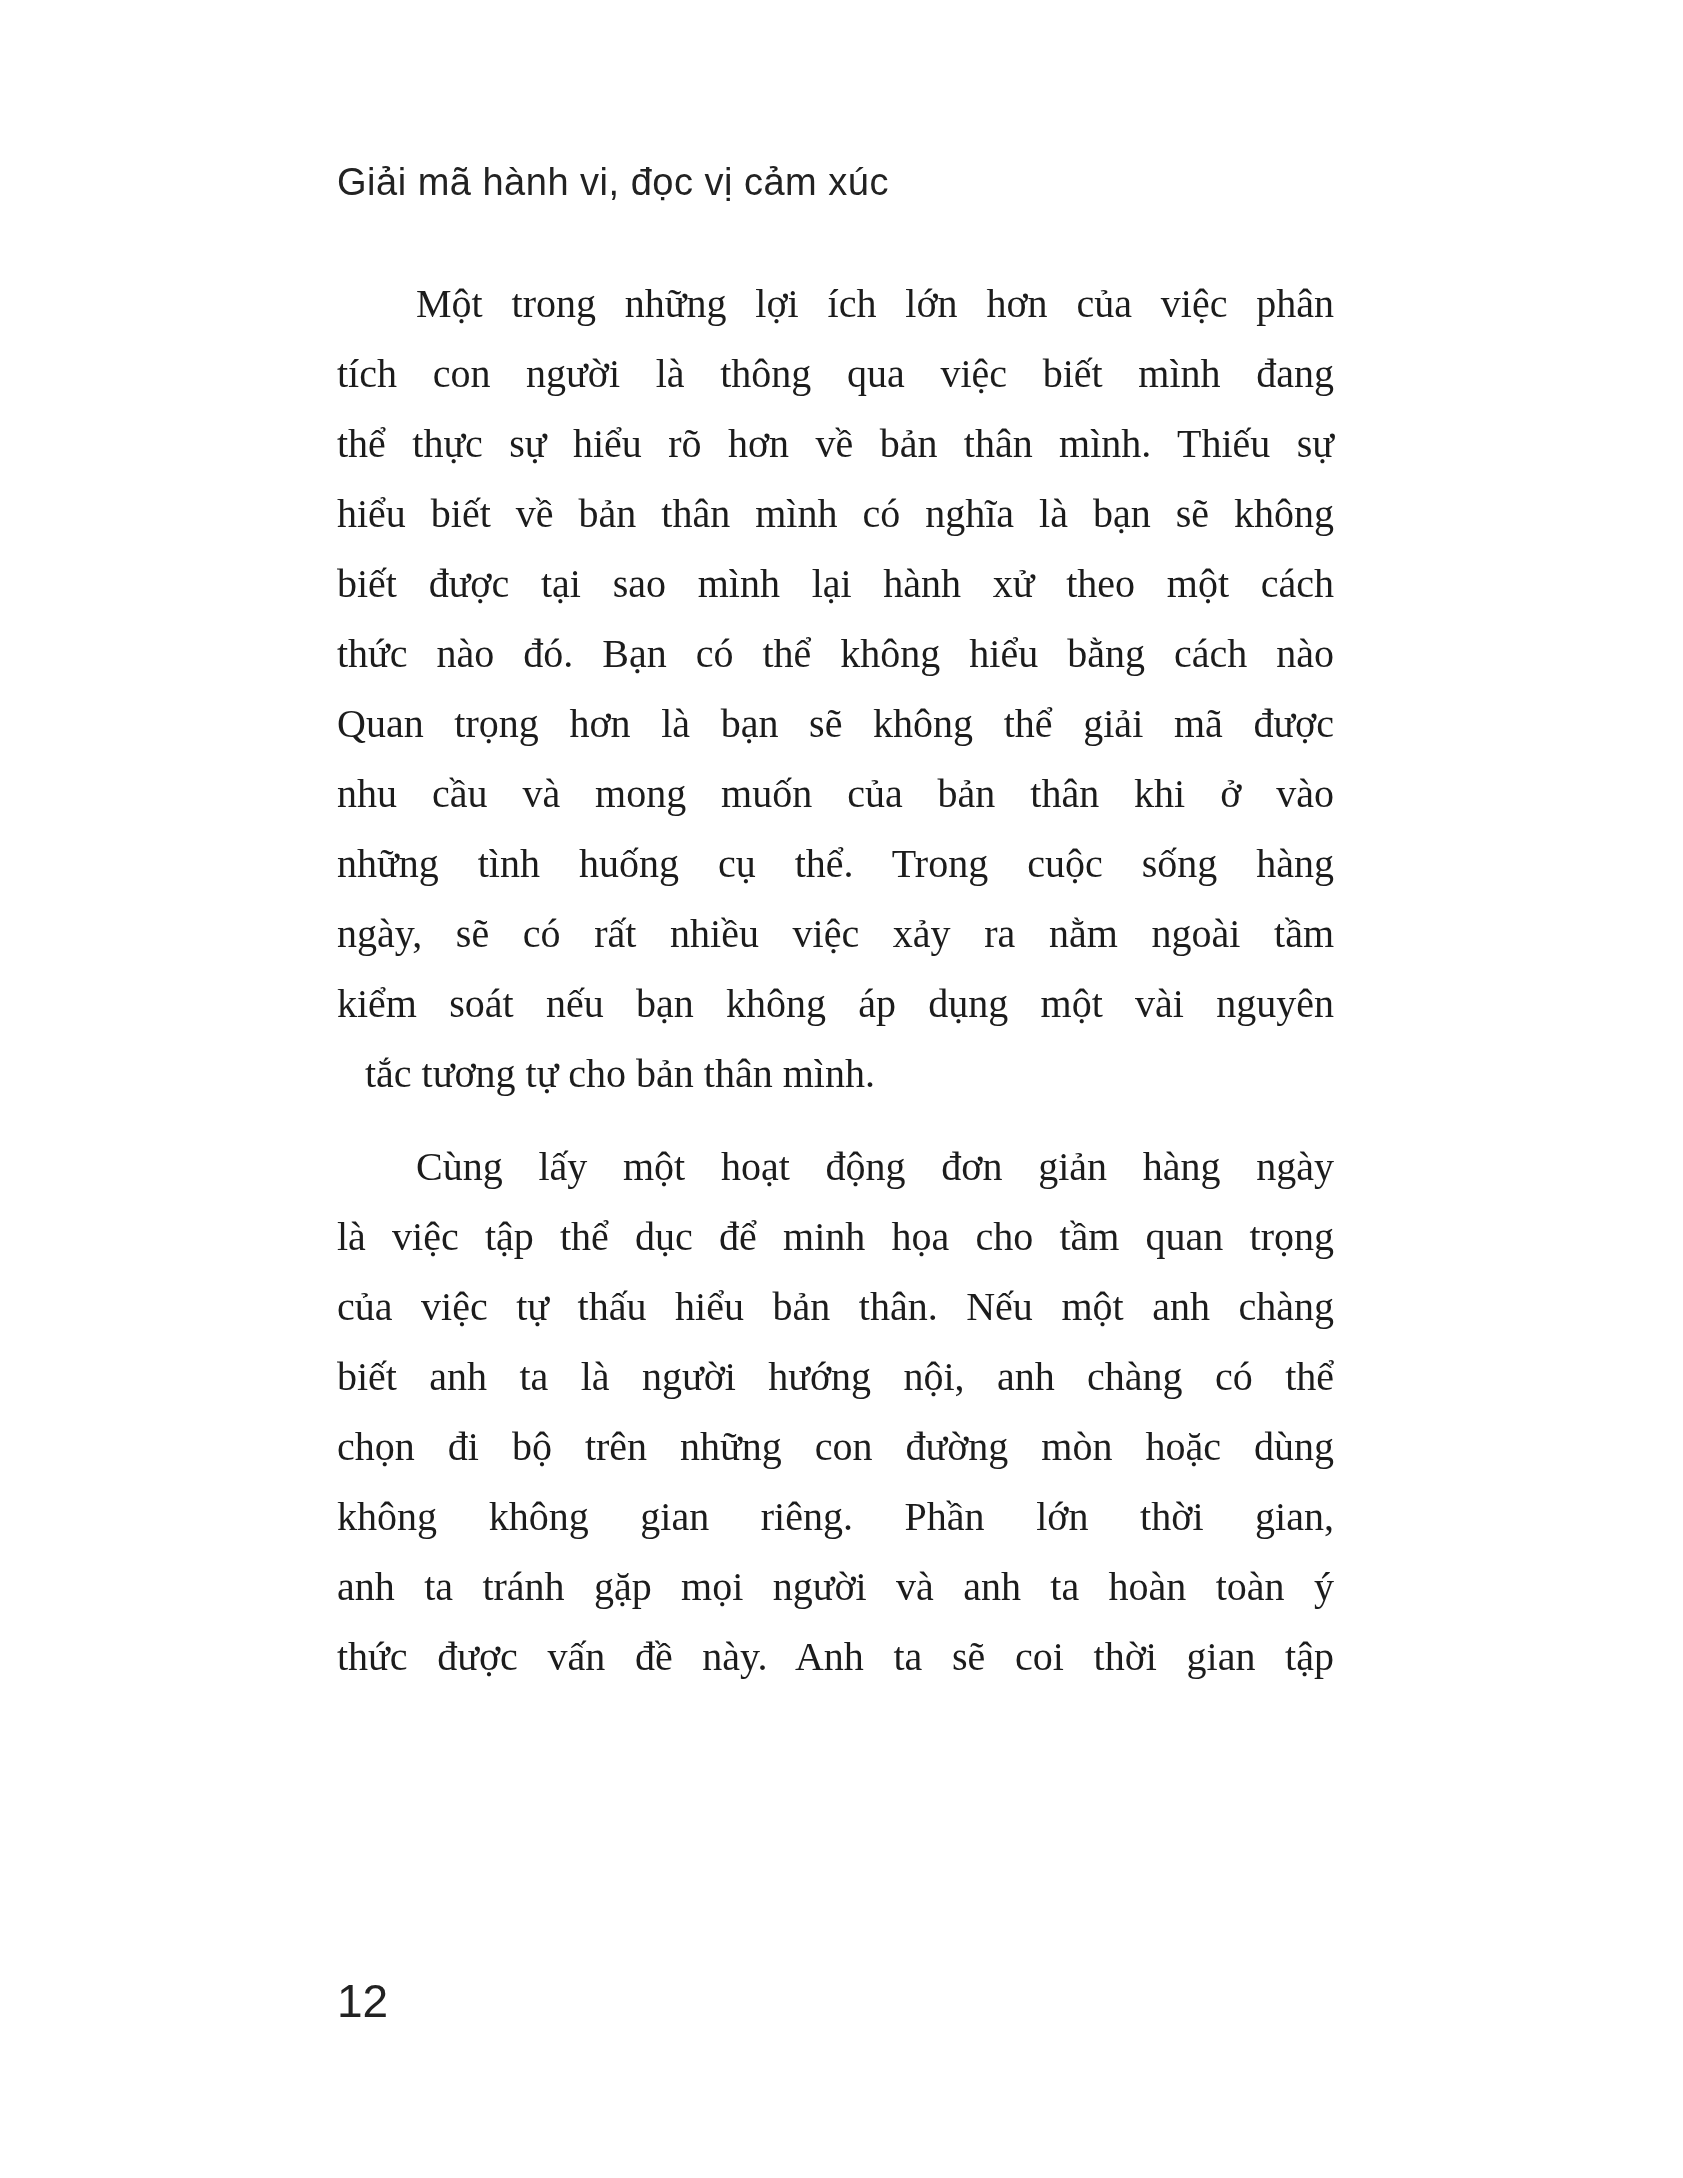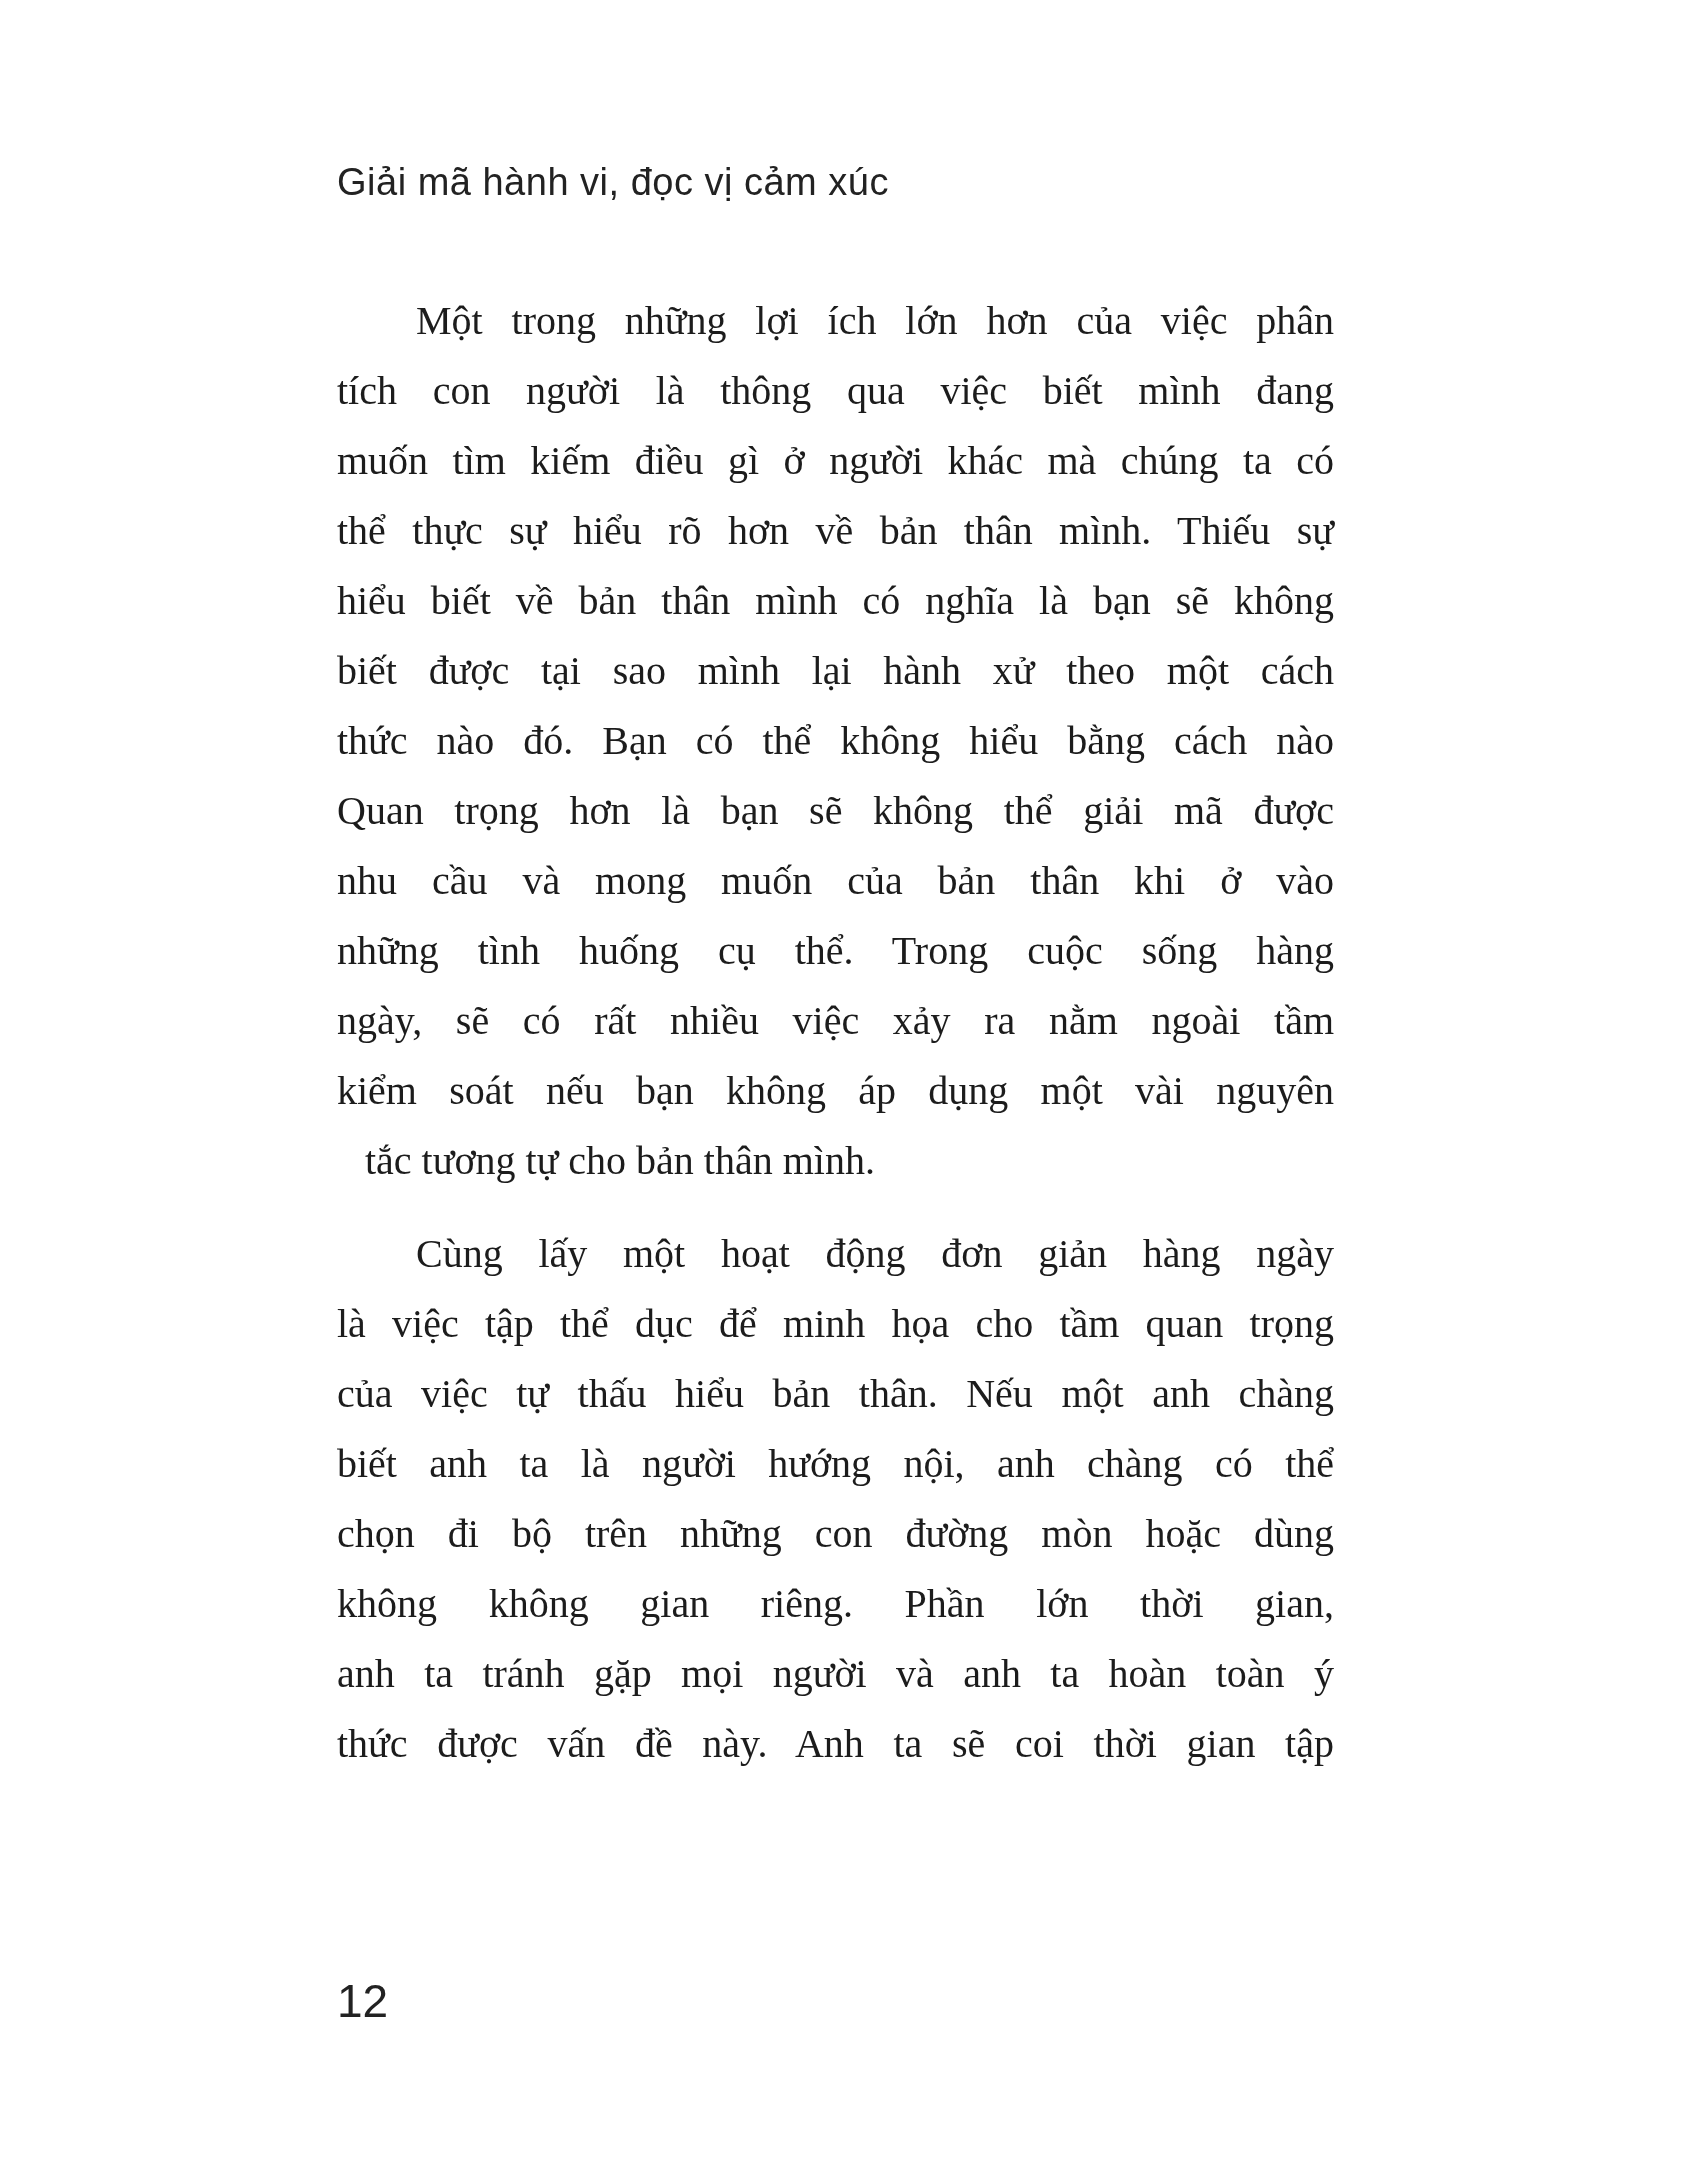--- a/index.html
+++ b/index.html
@@ -21,21 +21,21 @@
     font-family: "Liberation Sans", "DejaVu Sans", sans-serif;
     font-size: 38px;
     line-height: 40px;
     color: #222222;
     letter-spacing: 0.5px;
     white-space: nowrap;
   }
   .page-body {
     position: absolute;
     left: 337px;
-    top: 286px;
+    top: 269px;
     width: 997px;
     font-family: "Liberation Serif", "DejaVu Serif", serif;
     font-size: 40px;
     color: #1c1c1c;
   }
   .paragraph {
     margin: 0;
     padding: 0;
   }
   .paragraph + .paragraph {
@@ -70,21 +70,20 @@
 </head>
 <body>
 
 <div class="page">
   <div class="running-header">Giải mã hành vi, đọc vị cảm xúc</div>
 
   <div class="page-body">
       <div class="paragraph">
         <div class="text-line indent">Một trong những lợi ích lớn hơn của việc phân</div>
         <div class="text-line">tích con người là thông qua việc biết mình đang</div>
-        <div class="text-line">muốn tìm kiếm điều gì ở người khác mà chúng ta có</div>
         <div class="text-line">thể thực sự hiểu rõ hơn về bản thân mình. Thiếu sự</div>
         <div class="text-line">hiểu biết về bản thân mình có nghĩa là bạn sẽ không</div>
         <div class="text-line">biết được tại sao mình lại hành xử theo một cách</div>
         <div class="text-line">thức nào đó. Bạn có thể không hiểu bằng cách nào</div>
         <div class="text-line">Quan trọng hơn là bạn sẽ không thể giải mã được</div>
         <div class="text-line">nhu cầu và mong muốn của bản thân khi ở vào</div>
         <div class="text-line">những tình huống cụ thể. Trong cuộc sống hàng</div>
         <div class="text-line">ngày, sẽ có rất nhiều việc xảy ra nằm ngoài tầm</div>
         <div class="text-line">kiểm soát nếu bạn không áp dụng một vài nguyên</div>
         <div class="text-line no-justify">tắc tương tự cho bản thân mình.</div>

